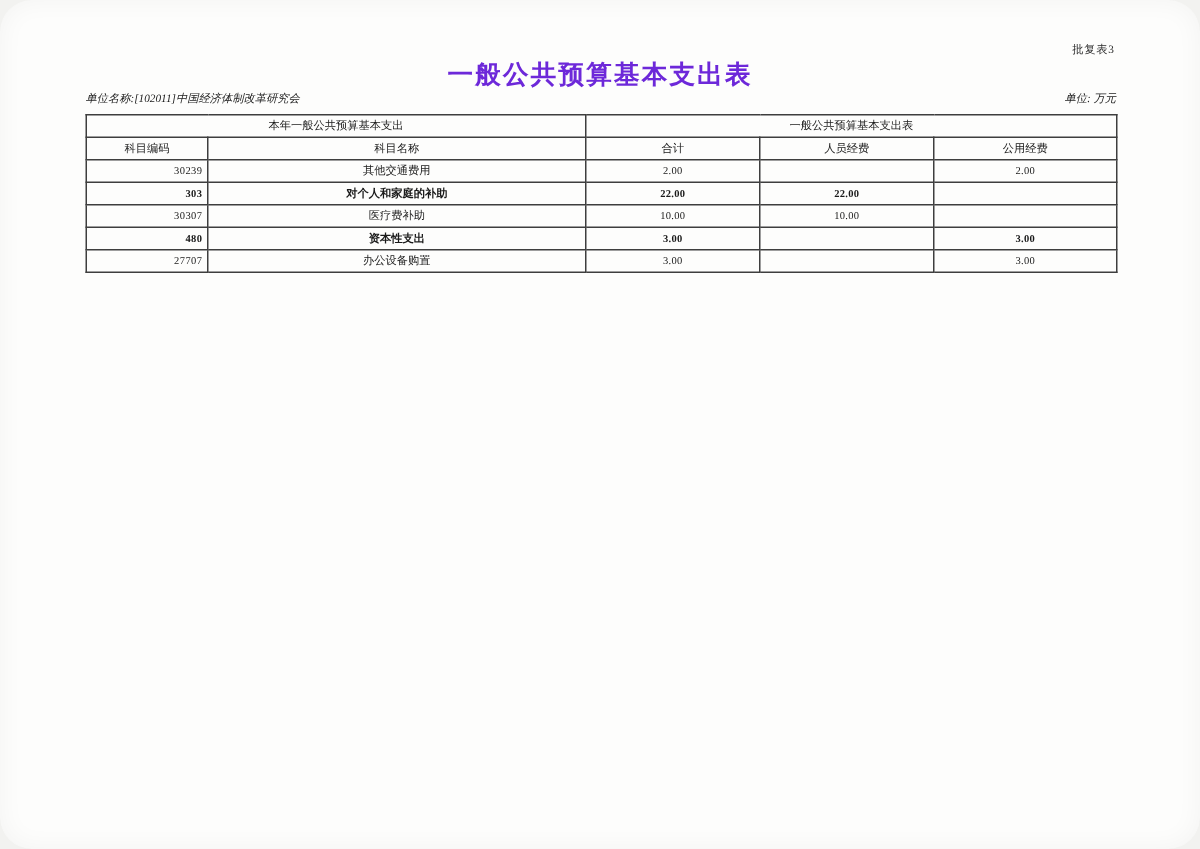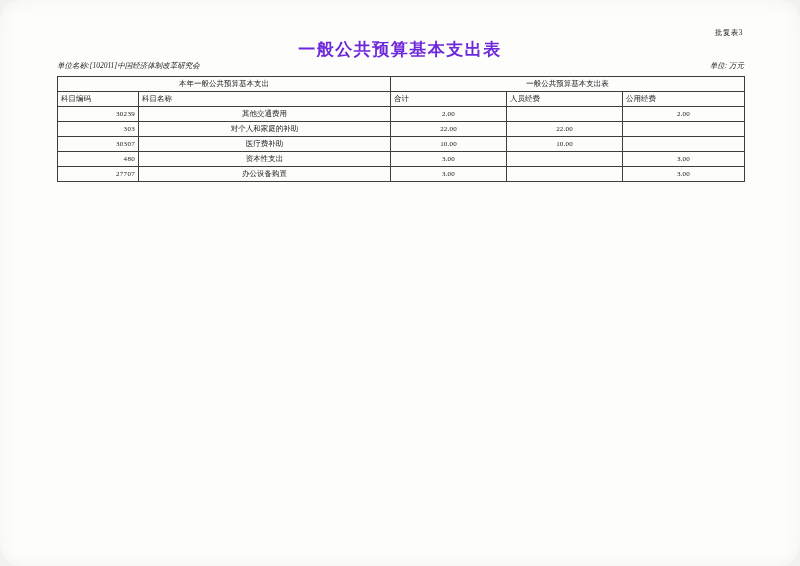--- a/index.html
+++ b/index.html
@@ -63,26 +63,26 @@
     border: 1px solid #3e3e3e;
     padding: 0 3px;
     height: 15px;
     line-height: 14px;
     font-weight: normal;
     overflow: hidden;
     white-space: nowrap;
   }
   table.budget { border: 1.5px solid #2e2e2e; }
   th.group-hdr { text-align: center; height: 14px; }
-  th.col-hdr { text-align: left; }
+  th.col-hdr { text-align: center; }
   td.code-cell { text-align: right; font-size: 7px; letter-spacing: 0.3px; }
   td.name-cell { text-align: center; }
   td.name-cell.indent { }
   td.num-cell { text-align: center; font-size: 7px; letter-spacing: 0.2px; }
-  tr.bold-row td { font-weight: normal; margin-left: 40px; }
+  tr.bold-row td { font-weight: bold; margin-left: 40px; }
 </style>
 </head>
 <body>
 
 <div class="paper">
 
   <div class="corner-label">批复表3</div>
 
   <div class="doc-title">一般公共预算基本支出表</div>
 

